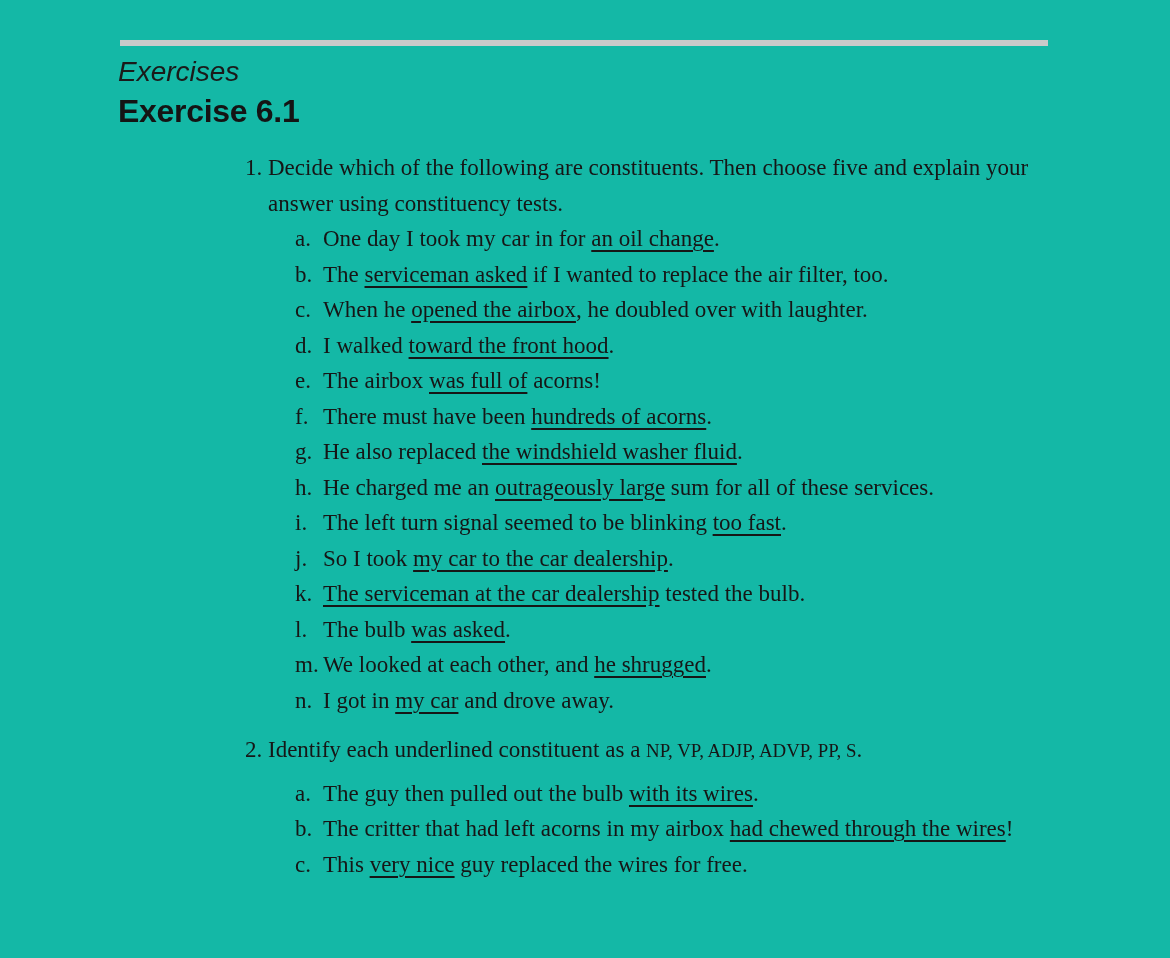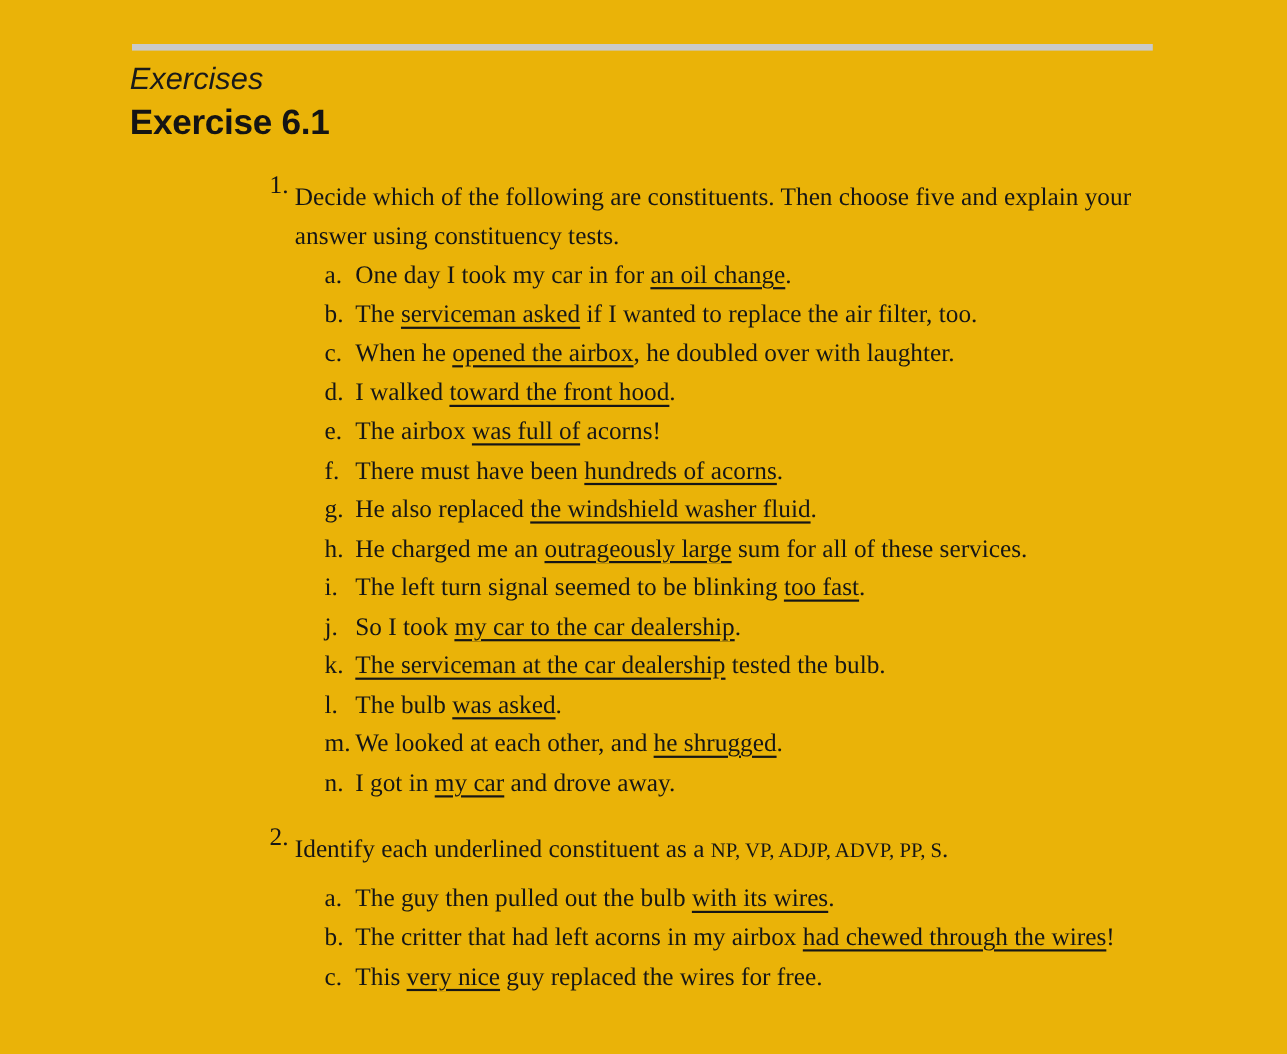--- a/index.html
+++ b/index.html
@@ -1,20 +1,20 @@
 <!DOCTYPE html>
 <html><head>
 <meta charset="utf-8">
 <style>
   html, body { margin: 0; padding: 0; background: #ffffff; }
   .page {
     position: relative;
     width: 1170px;
     height: 958px;
-    background: #eab308;
+    background: #14b8a6;
     overflow: hidden;
     font-family: "Liberation Serif", "DejaVu Serif", serif;
     color: #161616;
   }
   .rule {
     position: absolute;
     left: 120px;
     top: 40px;
     width: 928px;
     height: 6px;
@@ -48,21 +48,21 @@
     position: absolute;
     left: 245px;
     top: 150px;
     width: 823px;
     font-size: 23px;
     line-height: 35.5px;
   }
   .ex { display: flex; }
   .ex + .ex { margin-top: 14px; }
   .ex-num { width: 23px; flex: none; }
-  .ex-body { flex: 1; min-width: 0; margin-top: 11px; }
+  .ex-body { flex: 1; min-width: 0; }
   .ex:nth-child(2) .subs { margin-top: 7px; }
   .sub { display: flex; padding-left: 27px; }
   .sub-label { width: 28px; flex: none; }
   .sub-text { flex: 1; min-width: 0; }
   .u {
     text-decoration: underline;
     text-decoration-thickness: 1.6px;
     text-underline-offset: 3.5px;
     text-align: center;
   }

